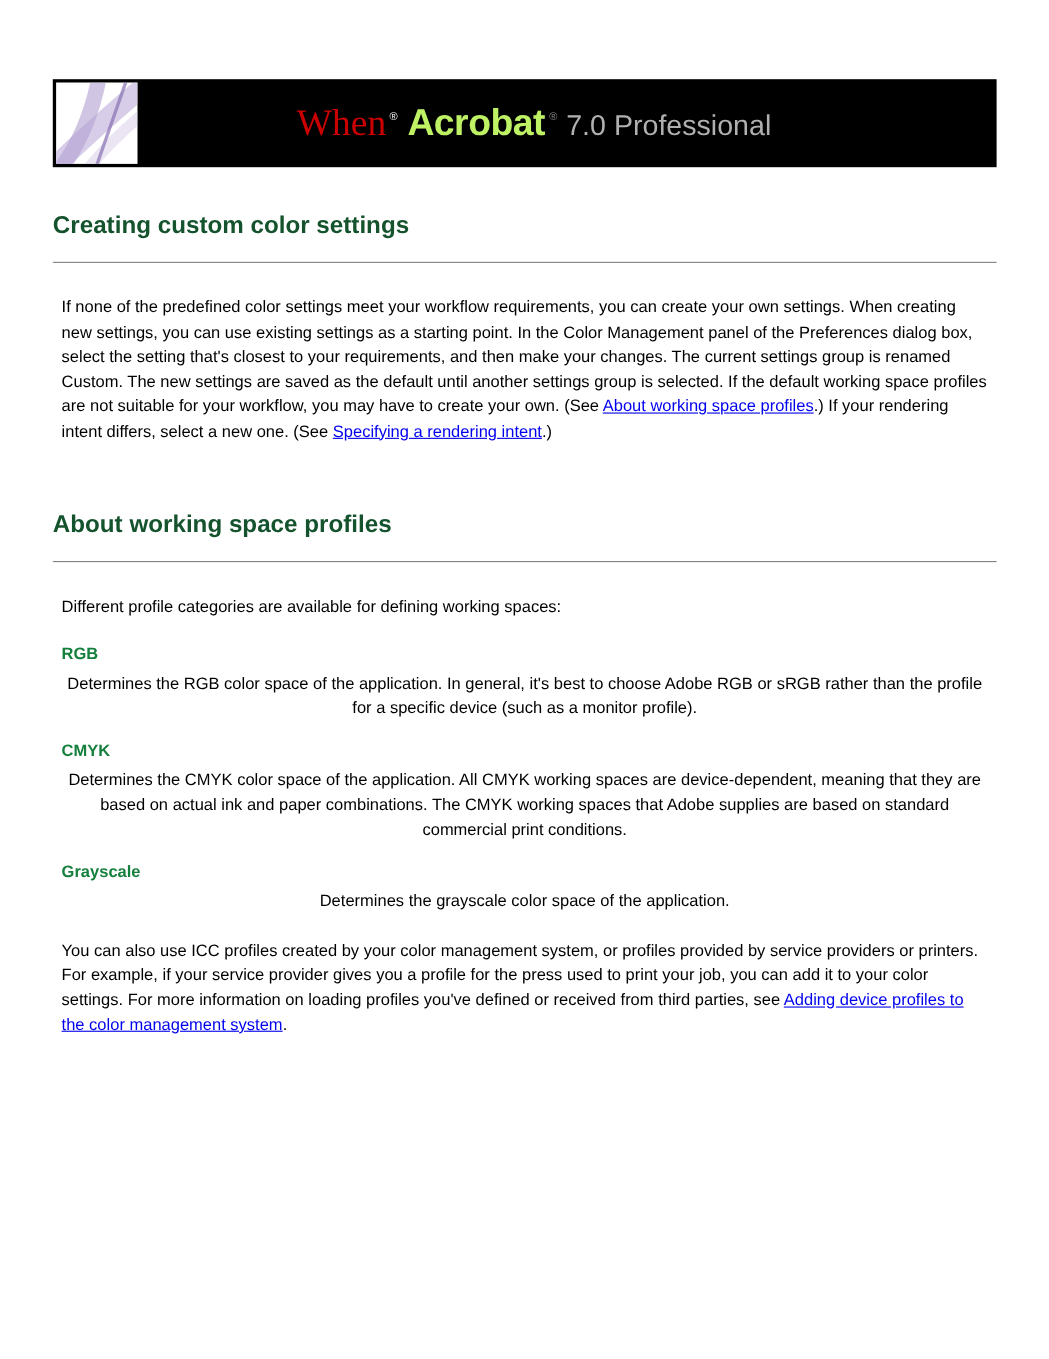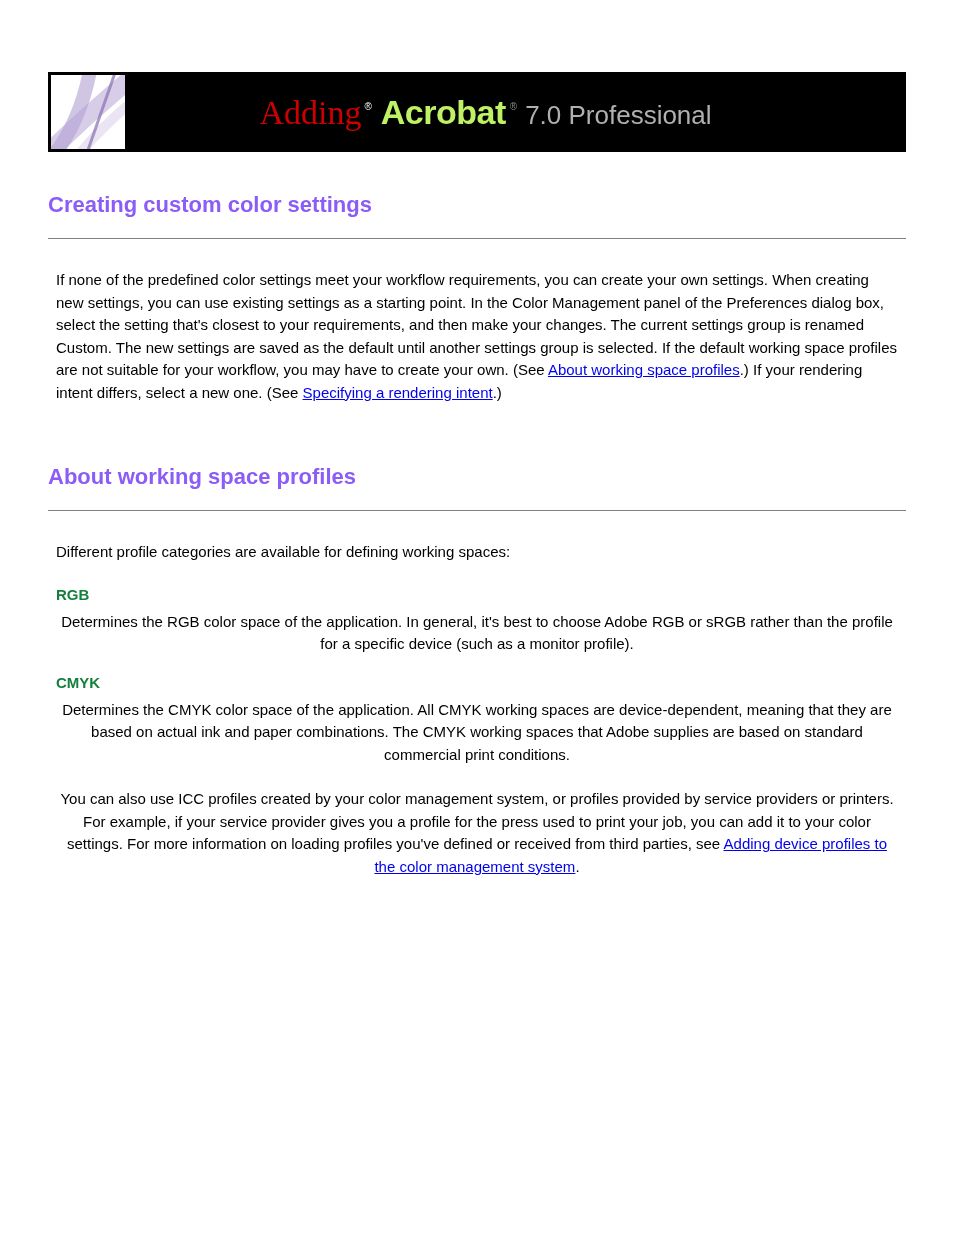--- a/index.html
+++ b/index.html
@@ -82,21 +82,21 @@
       font-size: 26px;
       font-weight: 300;
       font-family: Liberation Sans, sans-serif;
     }
     .content {
       padding: 40px 0 0 0;
     }
     .section-title {
       font-size: 22px;
       font-weight: bold;
-      color: #8b5cf6;
+      color: #14532d;
       margin-bottom: 20px;
       font-family: Arial, sans-serif;
     }
     .hr-line {
       border: none;
       border-top: 1px solid #808080;
       margin-bottom: 30px;
     }
     .body-text {
       font-size: 15px;
@@ -142,21 +142,21 @@
   <div class="header-bar">
     <div class="logo-box">
       <svg viewBox="0 0 74 74">
         <path d="M -10 85 Q 35 40 90 -5" stroke="#c8b8e0" stroke-width="18" fill="none" opacity="0.7"></path>
         <path d="M -5 90 Q 30 50 40 -10" stroke="#b0a0d0" stroke-width="14" fill="none" opacity="0.6"></path>
         <path d="M 20 90 Q 45 55 95 15" stroke="#d8cce8" stroke-width="10" fill="none" opacity="0.5"></path>
         <path d="M 65 -5 L 30 95" stroke="#8870b0" stroke-width="3" fill="none" opacity="0.7"></path>
       </svg>
     </div>
     <div class="brand-text">
-      <span class="brand-adobe">Adding</span>
+      <span class="brand-adobe">When</span>
         <span class="brand-reg">®</span>
       <span class="brand-acrobat">Acrobat</span>
         <span class="brand-reg2">®</span>
       <span class="brand-version">7.0 Professional</span>
     </div>
   </div>
 
   <div class="content">
 
     <div class="section-block">
@@ -178,23 +178,27 @@
 
       <div class="subsections">
         <div>
           <div class="subsection-title">RGB</div>
           <div class="subsection-text">Determines the RGB color space of the application. In general, it's best to choose Adobe RGB or sRGB rather than the profile for a specific device (such as a monitor profile).</div>
         </div>
         <div>
           <div class="subsection-title">CMYK</div>
           <div class="subsection-text">Determines the CMYK color space of the application. All CMYK working spaces are device-dependent, meaning that they are based on actual ink and paper combinations. The CMYK working spaces that Adobe supplies are based on standard commercial print conditions.</div>
         </div>
-      </div>
-
-      <div class="body-text" style="margin-top:22px;text-align:center;">
+        <div>
+          <div class="subsection-title">Grayscale</div>
+          <div class="subsection-text">Determines the grayscale color space of the application.</div>
+        </div>
+      </div>
+
+      <div class="body-text" style="margin-top:22px;">
         <p>
           <span>You can also use ICC profiles created by your color management system, or profiles provided by service providers or printers. For example, if your service provider gives you a profile for the press used to print your job, you can add it to your color settings. For more information on loading profiles you've defined or received from third parties, see </span><a class="link">Adding device profiles to the color management system</a><span>.</span>
         </p>
       </div>
     </div>
 
   </div>
 </div>
 
 </body></html>

